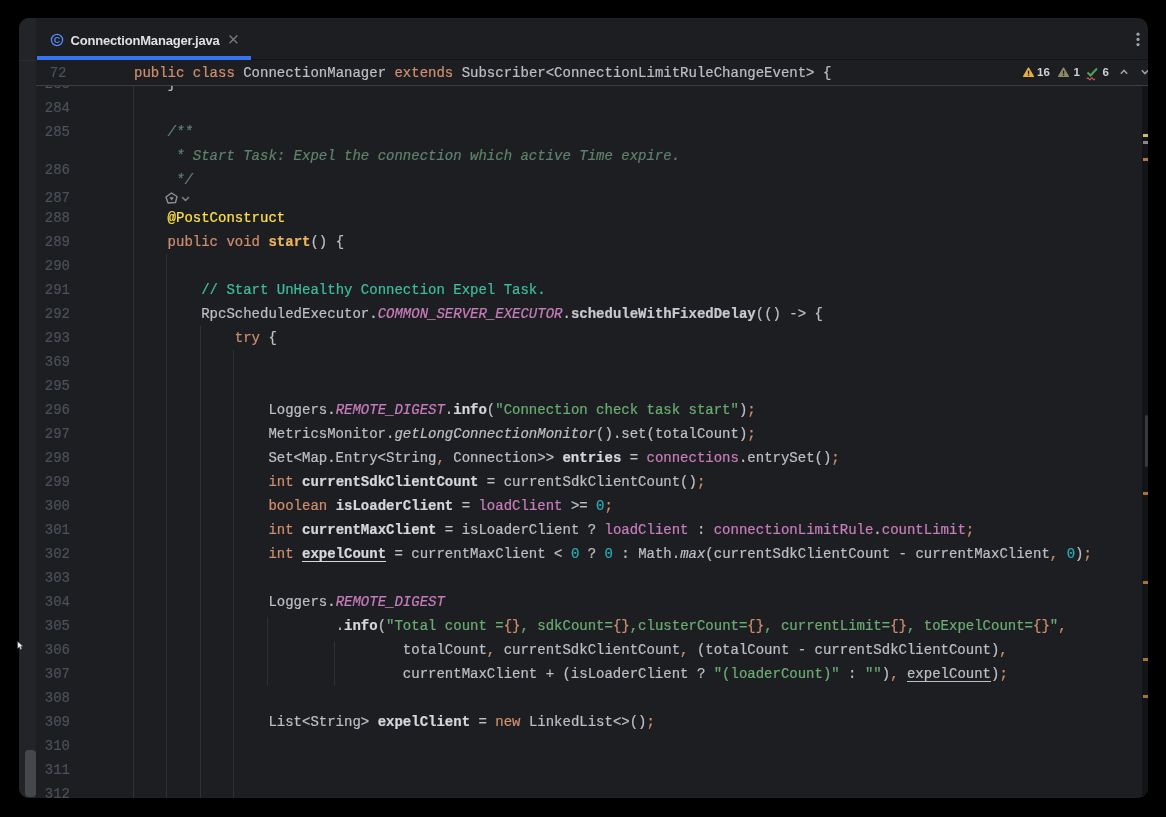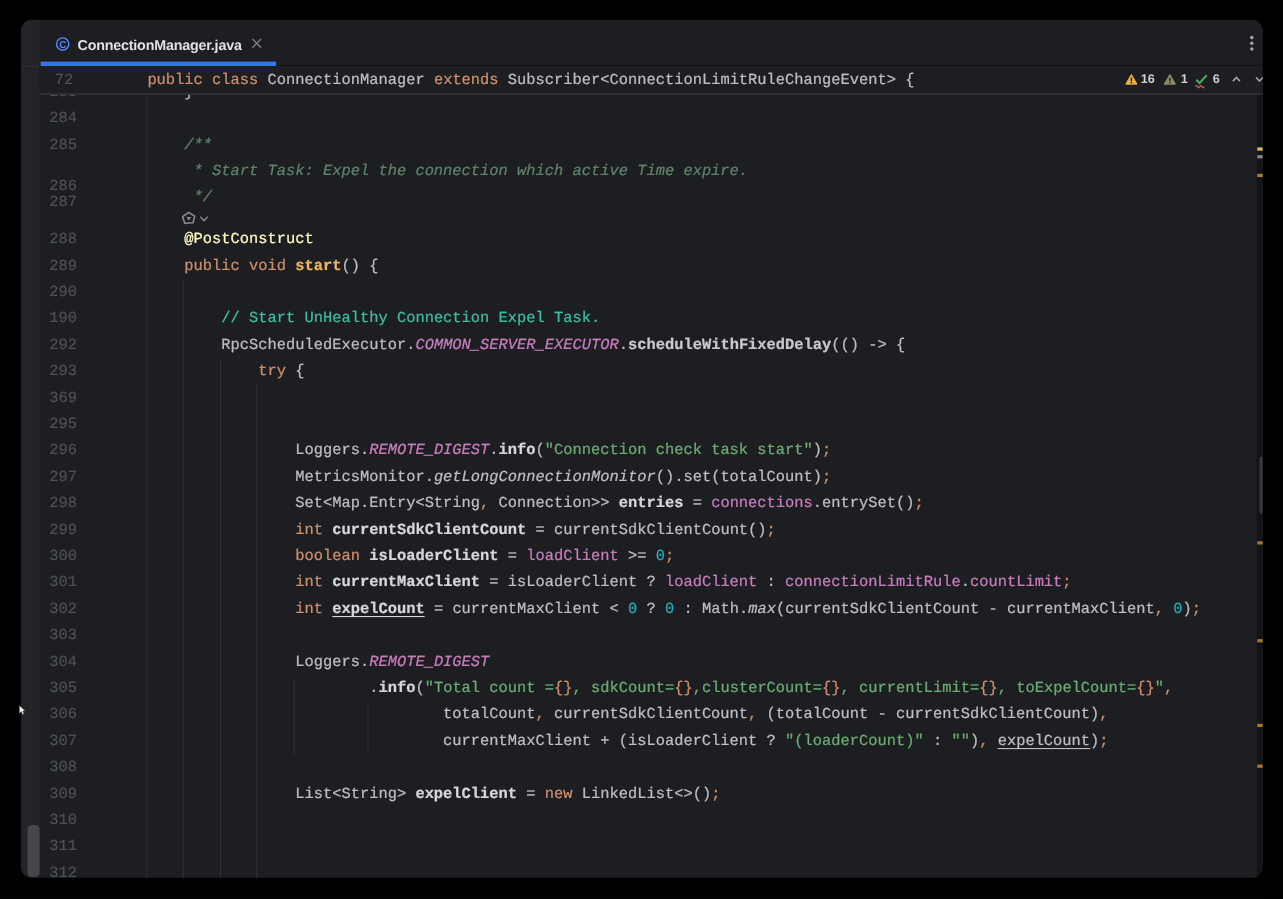--- a/index.html
+++ b/index.html
@@ -14,21 +14,21 @@
 .cl{position:absolute;left:115.2px;height:24px;line-height:24px;color:#bcbec4}
 .d{color:#bcbec4}
 .k{color:#cf8e6d}
 .s{color:#6aab73}
 .se{color:#cf8e6d}
 .n{color:#2aacb8}
 .f{color:#c77dbb}
 .fi{color:#c77dbb;font-style:italic}
 .c{color:#3dbda1}
 .dc{color:#5f826b;font-style:italic}
-.an{color:#fef9c3}
+.an{color:#fde047}
 .m{color:#edb45e;font-weight:bold}
 .b{color:#d4d7dc;font-weight:bold}
 .b2{color:#c6c9cf;font-weight:bold}
 .bu{color:#d4d7dc;font-weight:bold;text-decoration:underline;text-underline-offset:3px;text-decoration-thickness:1px}
 .du{color:#bcbec4;text-decoration:underline;text-underline-offset:3px;text-decoration-thickness:1px}
 .it{font-style:italic}
 .ig{position:absolute;width:1px;background:#2e3034}
 #track{position:absolute;left:1123.7px;top:68.7px;width:5.7000000000000455px;bottom:0;background:#131417}
 #trackline{position:absolute;left:1122.9px;top:68.7px;width:1px;bottom:0;background:#45474c}
 .tick{position:absolute;left:1124.5px;width:4.9px;height:3.2px}
@@ -62,28 +62,28 @@
 <div class="ig" style="left:248.2px;top:599.2px;height:69.5px"></div>
 <div class="ig" style="left:315.4px;top:623.2px;height:45.5px"></div>
 
   <div class="gut" style="top:54.2px">283</div>
 <div class="cl" style="top:54.2px">    <span class="d">}</span></div>
 <div class="gut" style="top:78.2px">284</div>
 <div class="gut" style="top:102.2px">285</div>
 <div class="cl" style="top:102.2px">    <span class="dc">/**</span></div>
 <div class="gut" style="top:140px">286</div>
 <div class="cl" style="top:126.2px">    <span class="dc"> * Start Task: Expel the connection which active Time expire.</span></div>
-<div class="gut" style="top:154px">287</div>
+<div class="gut" style="top:168px">287</div>
 <div class="cl" style="top:150.2px">    <span class="dc"> */</span></div>
 <div class="gut" style="top:188.7px">288</div>
 <div class="cl" style="top:188.7px">    <span class="an">@PostConstruct</span></div>
 <div class="gut" style="top:212.7px">289</div>
 <div class="cl" style="top:212.7px">    <span class="k">public void</span><span class="d"> </span><span class="m">start</span><span class="d">() {</span></div>
 <div class="gut" style="top:236.7px">290</div>
-<div class="gut" style="top:260.7px">190</div>
+<div class="gut" style="top:260.7px">291</div>
 <div class="cl" style="top:260.7px">        <span class="c">// Start UnHealthy Connection Expel Task.</span></div>
 <div class="gut" style="top:284.7px">292</div>
 <div class="cl" style="top:284.7px">        <span class="d">RpcScheduledExecutor.</span><span class="fi">COMMON_SERVER_EXECUTOR</span><span class="d">.</span><span class="b2">scheduleWithFixedDelay</span><span class="d">(() -&gt; {</span></div>
 <div class="gut" style="top:308.7px">293</div>
 <div class="cl" style="top:308.7px">            <span class="k">try</span><span class="d"> {</span></div>
 <div class="gut" style="top:332.7px">369</div>
 <div class="gut" style="top:356.7px">295</div>
 <div class="gut" style="top:380.7px">296</div>
 <div class="cl" style="top:380.7px">                <span class="d">Loggers.</span><span class="fi">REMOTE_DIGEST</span><span class="d">.</span><span class="b">info</span><span class="d">(</span><span class="s">"Connection check task start"</span><span class="d">)</span><span class="k">;</span></div>
 <div class="gut" style="top:404.7px">297</div>

